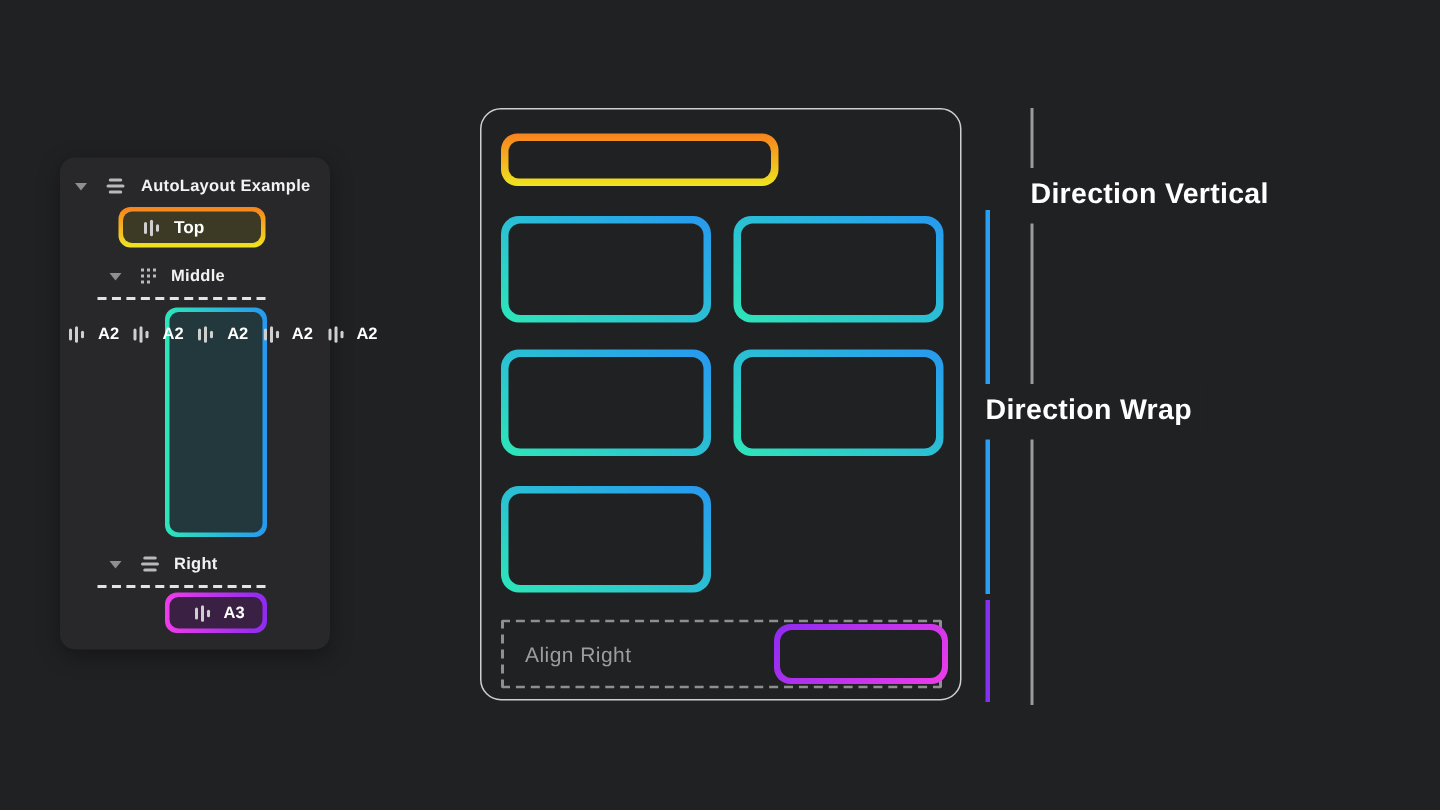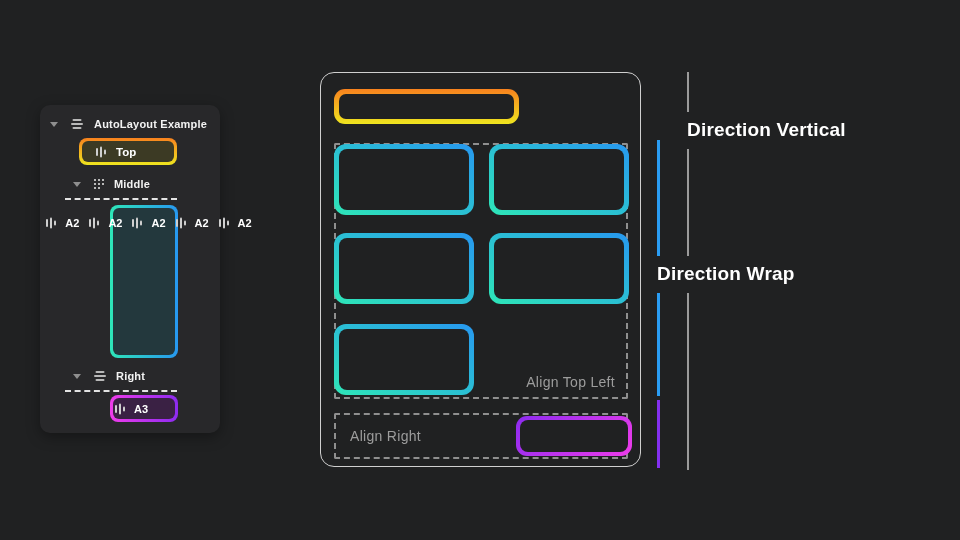--- a/index.html
+++ b/index.html
@@ -55,21 +55,21 @@
   .top-pill .lbl { color:#fff; font-size:11.5px; font-weight:bold; }
 
   .a2-block { left:70px; top:100px; width:68px; height:153px;
     background:linear-gradient(90deg,var(--cyan_start,#2ee6b8),var(--cyan_end,#2798f0)); }
   .a2-block .ginner { background:var(--a2_block_bg,#23383d); flex-direction:row; align-items:stretch; justify-content:center; }
   .a2-row { display:flex; align-items:center; padding-left:9px; gap:8px; height:29px; }
   .a2-row .lbl { color:#fff; font-size:11px; font-weight:bold; }
 
   .a3-pill { left:70px; top:290px; width:68px; height:27px;
     background:linear-gradient(90deg,var(--magenta_end,#ee3cea),var(--violet_start,#8d2bf0)); }
-  .a3-pill .ginner { background:var(--a3_pill_bg,#3a2144); padding-left:1px; gap:8px; }
+  .a3-pill .ginner { background:var(--a3_pill_bg,#3a2144); padding-left:16px; gap:8px; }
   .a3-pill .lbl { color:#fff; font-size:11px; font-weight:bold; }
 
   
   .frame {
     position:absolute; left:320px; top:72px; width:321px; height:395px;
     border:1.5px solid #cfcfcf; border-radius:14px;
   }
   .gbox { position:absolute; }
   .gbox .inner { width:100%; height:100%; background:var(--background,#202122); }
 
@@ -244,23 +244,20 @@
       </div>
     </div>
   </aside>
 
   <section class="frame">
 
     <div class="gbox box-orange">
         <div class="inner"></div>
       </div>
 
-    <div class="dashed-region wrap-region">
-      <span class="align-lbl">Align Top Left</span>
-    </div>
 
     <div class="gbox box-cyan c1">
         <div class="inner"></div>
       </div>
     <div class="gbox box-cyan c2">
         <div class="inner"></div>
       </div>
     <div class="gbox box-cyan c3">
         <div class="inner"></div>
       </div>

